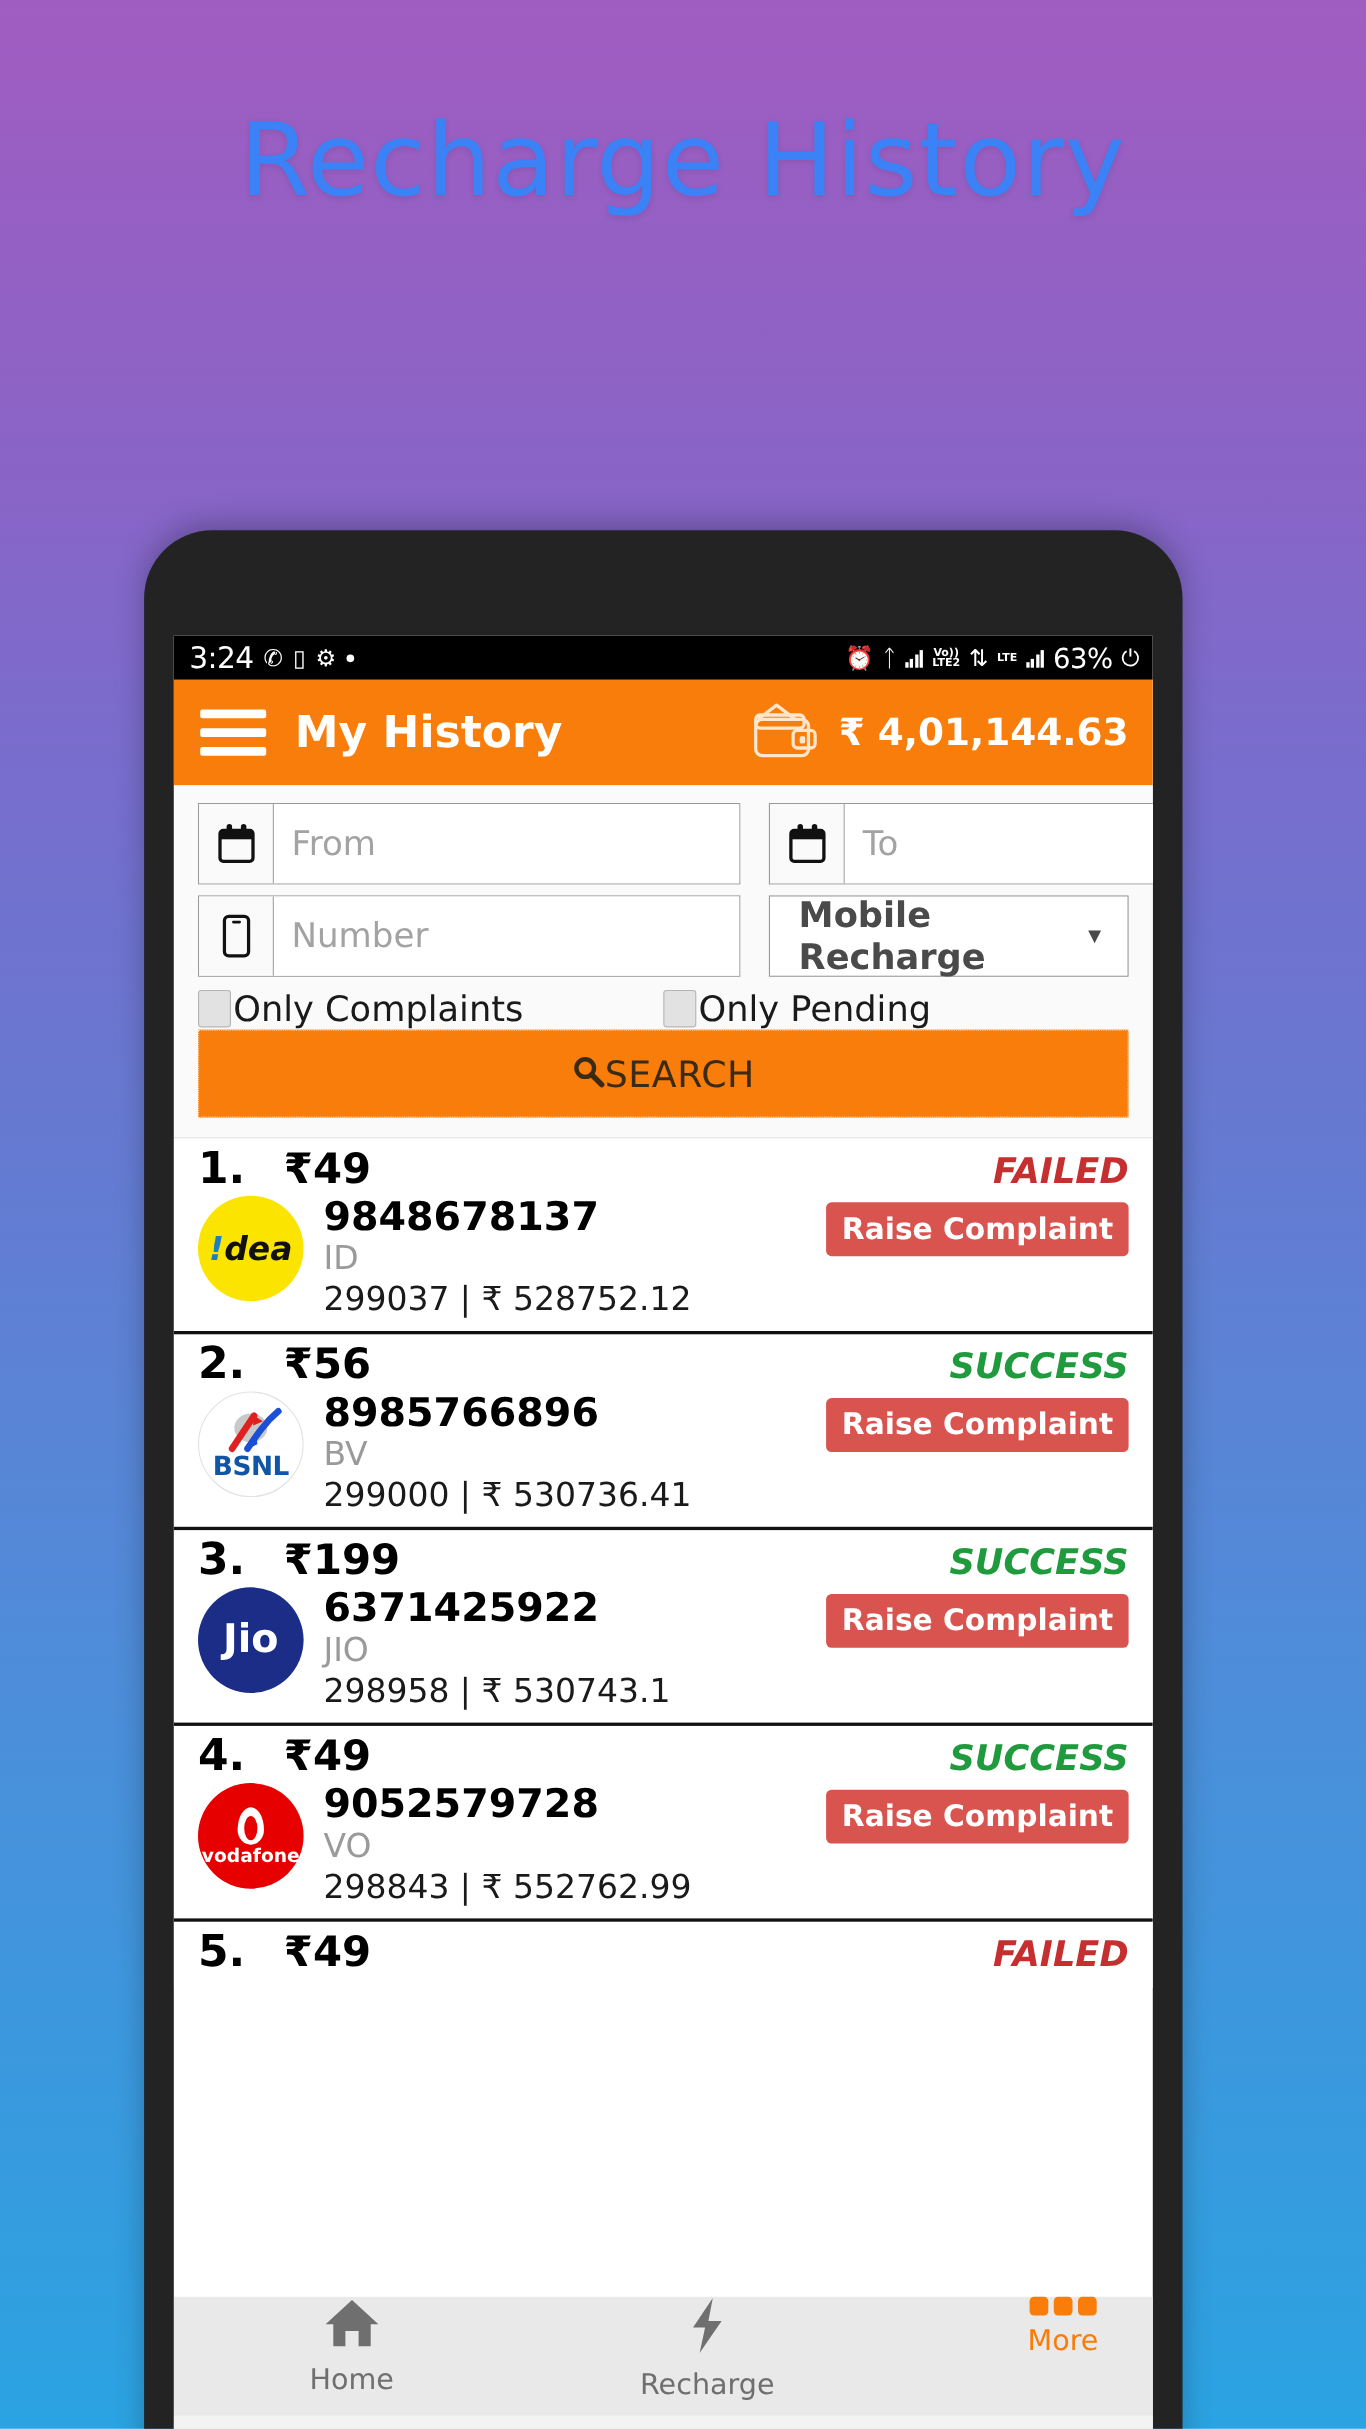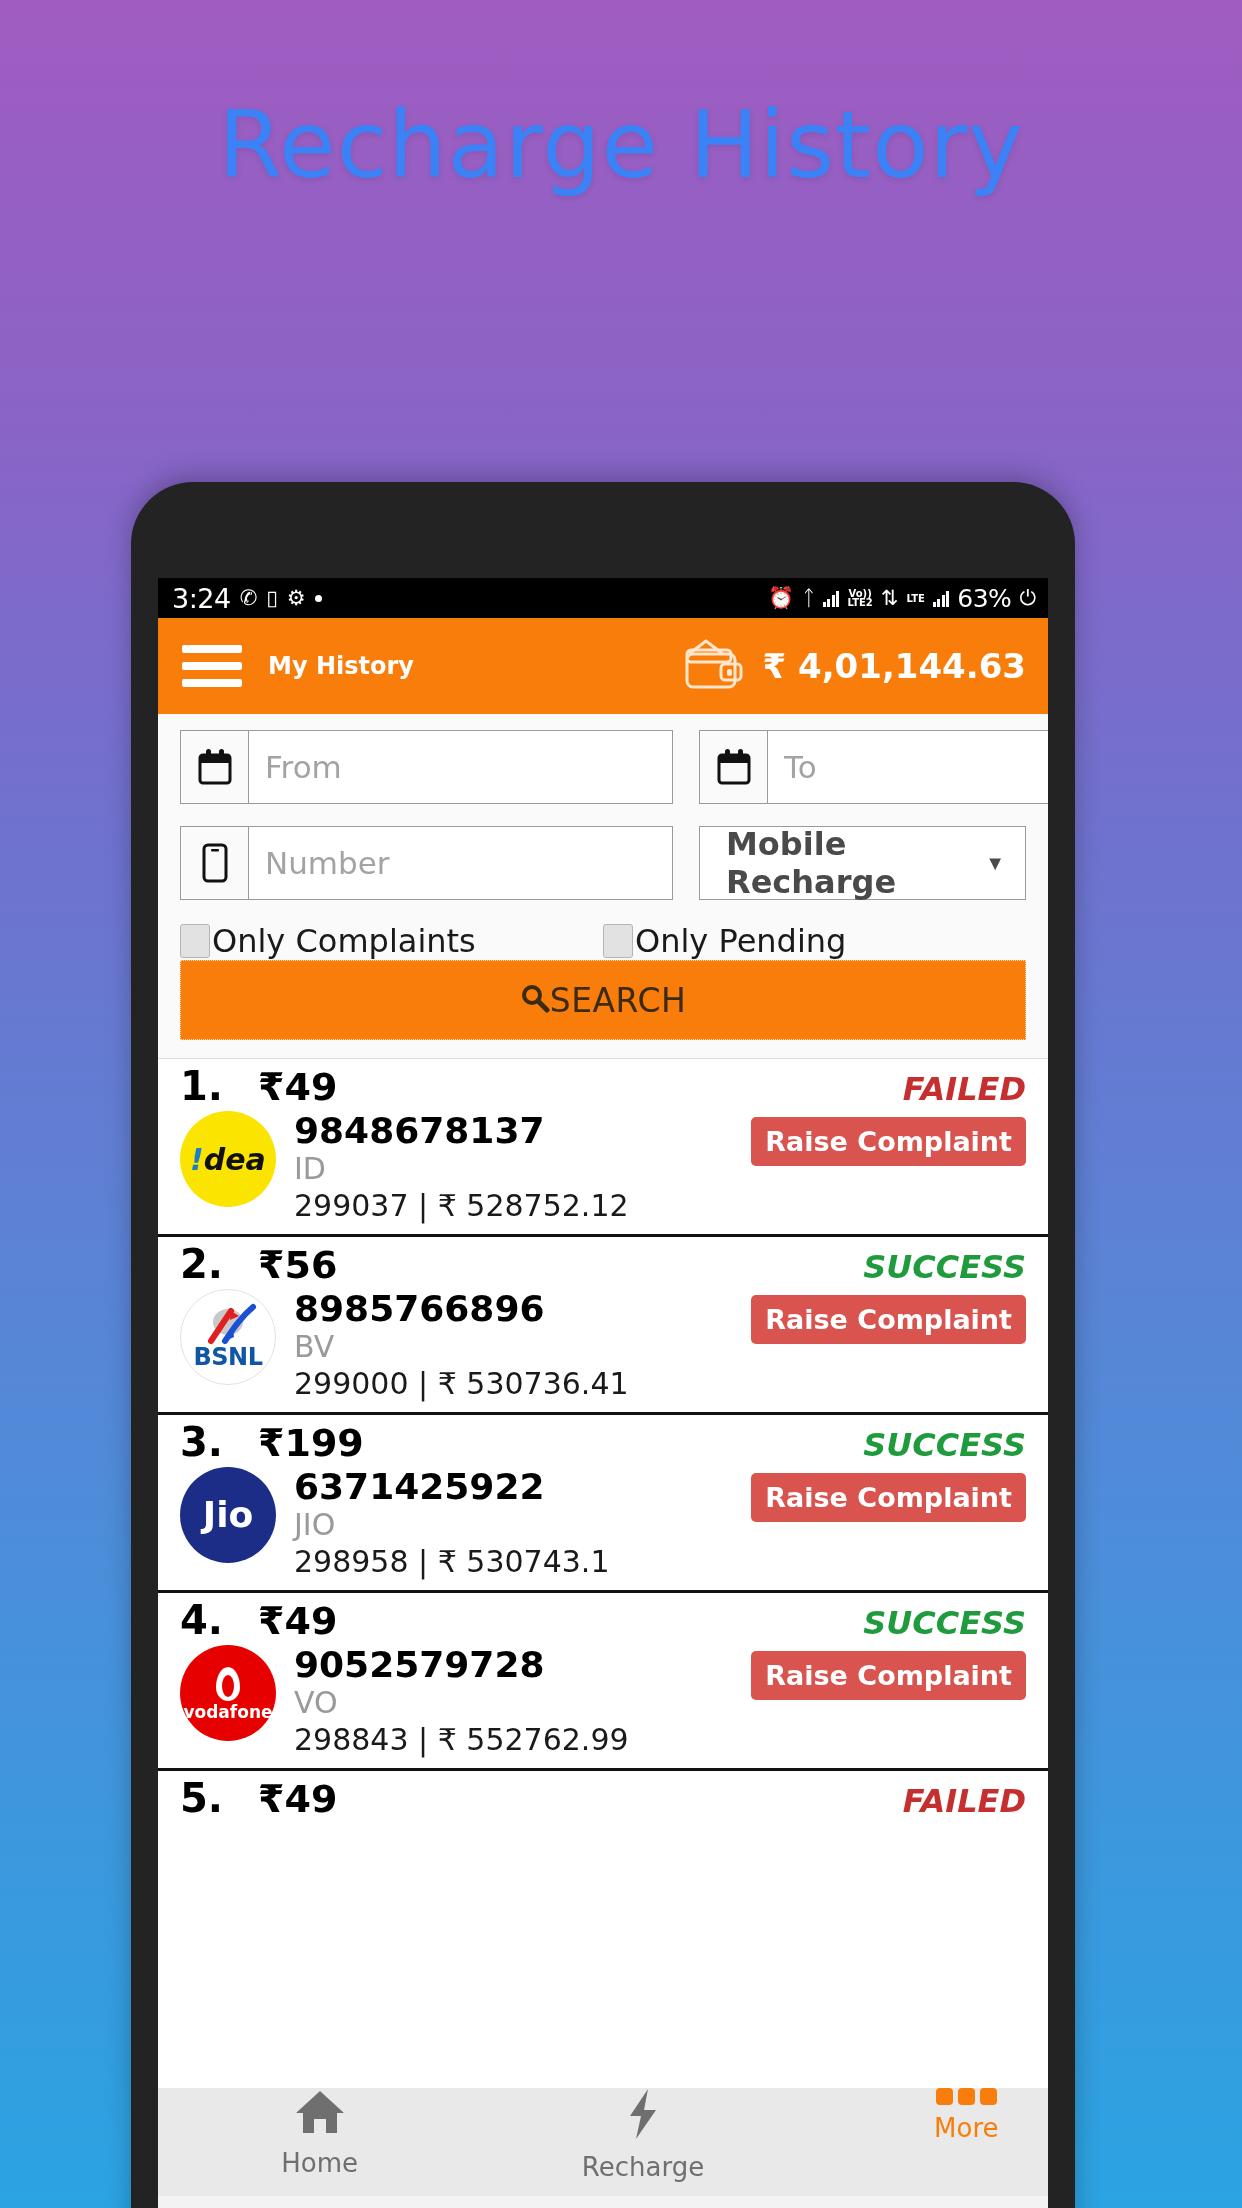--- a/index.html
+++ b/index.html
@@ -50,32 +50,32 @@
   .dot-ic{ width:7px;height:7px;border-radius:50%;background:#fff;display:inline-block;}
 
   
   .appbar{
     height:96px; background:#f97d0a; display:flex; align-items:center;
     padding:0 22px 0 24px;
   }
   .hamburger{ width:60px; display:flex; flex-direction:column; gap:9px; cursor:pointer;}
   .hamburger span{ display:block; height:8px; background:#fff; border-radius:2px;}
   .appbar-title{
-    color:#fff; font-size:24px; font-weight:bold; margin-left:26px; flex:1;
+    color:#fff; font-size:40px; font-weight:bold; margin-left:26px; flex:1;
     font-family:"DejaVu Sans", sans-serif;
   }
   .wallet-wrap{ display:flex; align-items:center; gap:18px; }
   .balance{
     color:#fff; font-size:34px; font-weight:bold; white-space:nowrap;
     font-family:"DejaVu Sans", sans-serif;
   }
 
   
   .filters{ background:#fafafa; padding:16px 22px 18px 22px; border-bottom:1px solid #dcdcdc;}
-  .frow{ display:flex; gap:26px; margin-bottom:22px;}
+  .frow{ display:flex; gap:26px; margin-bottom:10px;}
   .field{
     flex:1; height:74px; display:flex; border:1.5px solid #9a9a9a; background:#fff;
   }
   .field .fic{
     width:68px; display:flex; align-items:center; justify-content:center;
     border-right:1.5px solid #9a9a9a; background:#fafafa;
   }
   .field input{
     flex:1; border:0; outline:0; font-size:31px; padding:0 16px; background:#fff;
     font-family:"DejaVu Sans", sans-serif; color:#333;

